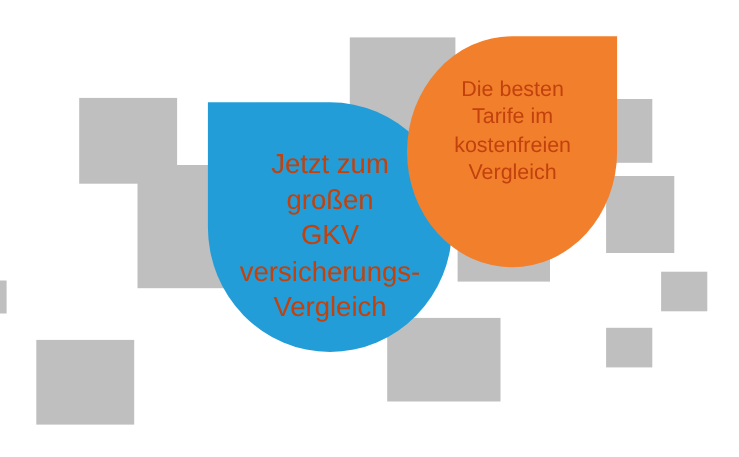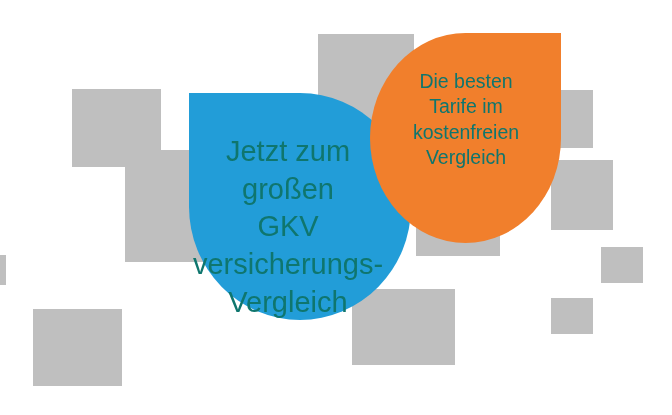--- a/index.html
+++ b/index.html
@@ -36,31 +36,31 @@
     position: absolute;
     left: 370px;
     top: 33px;
     width: 191px;
     height: 210px;
     background: #f17f2c;
     border-radius: 50% 0 50% 50%;
   }
   .shape-text {
     position: absolute;
-    color: #0f766e;
+    color: #c2410c;
     text-align: center;
     line-height: 1.30;
     white-space: pre-line;
     user-select: none;
   }
   .blue-text {
-    left: 184px;
+    left: 196px;
     top: 133px;
     width: 208px;
-    font-size: 29px;
+    font-size: 25px;
   }
   .orange-text {
     left: 378px;
     top: 69px;
     width: 176px;
     font-size: 19.5px;
   }
 </style>
 </head>
 <body>

